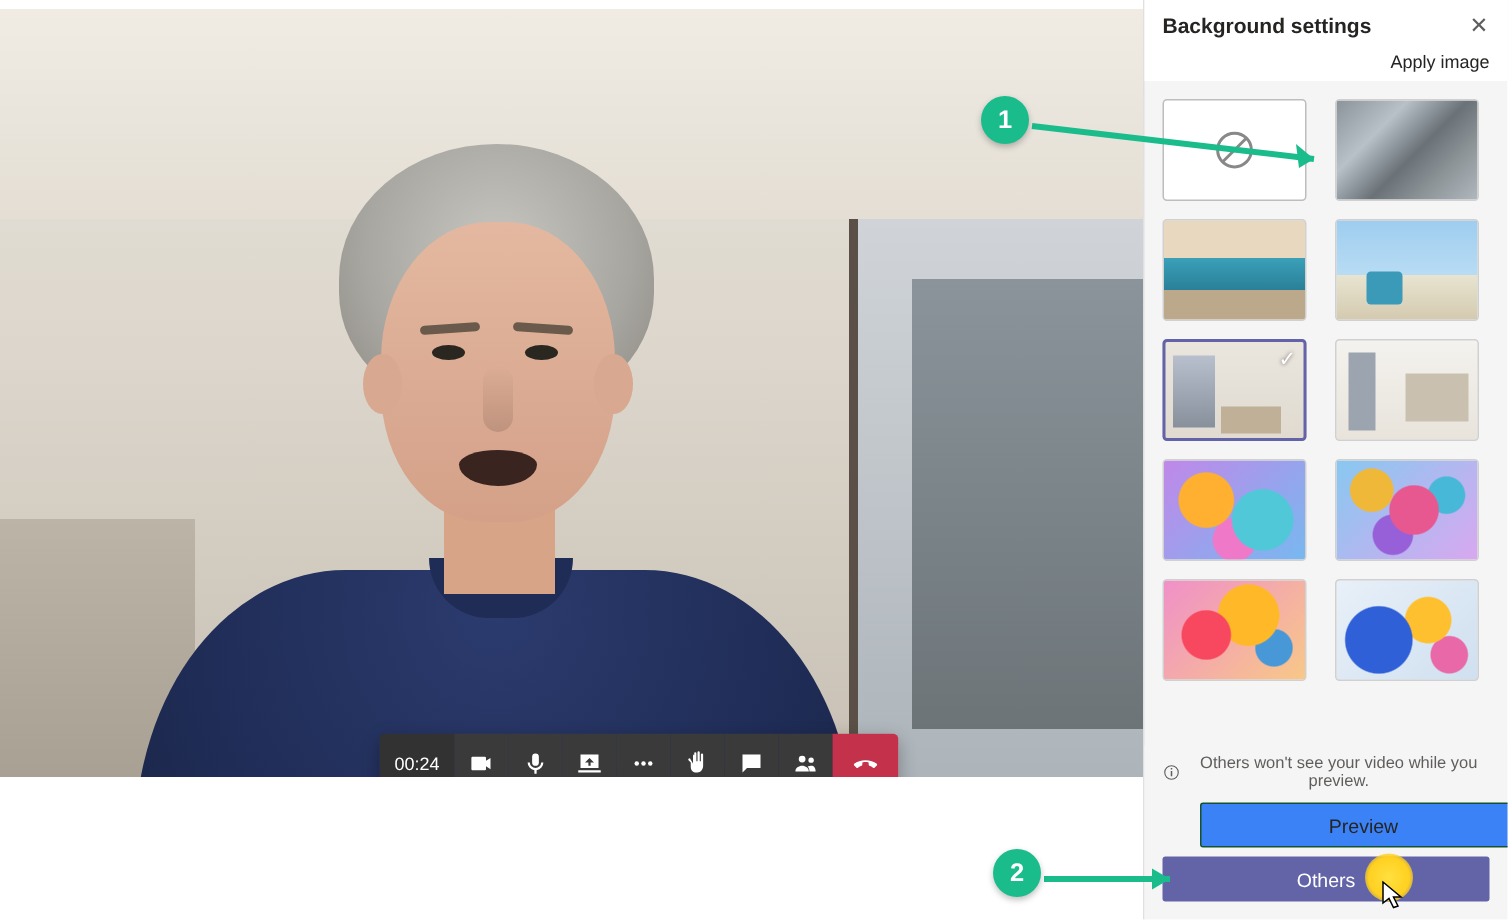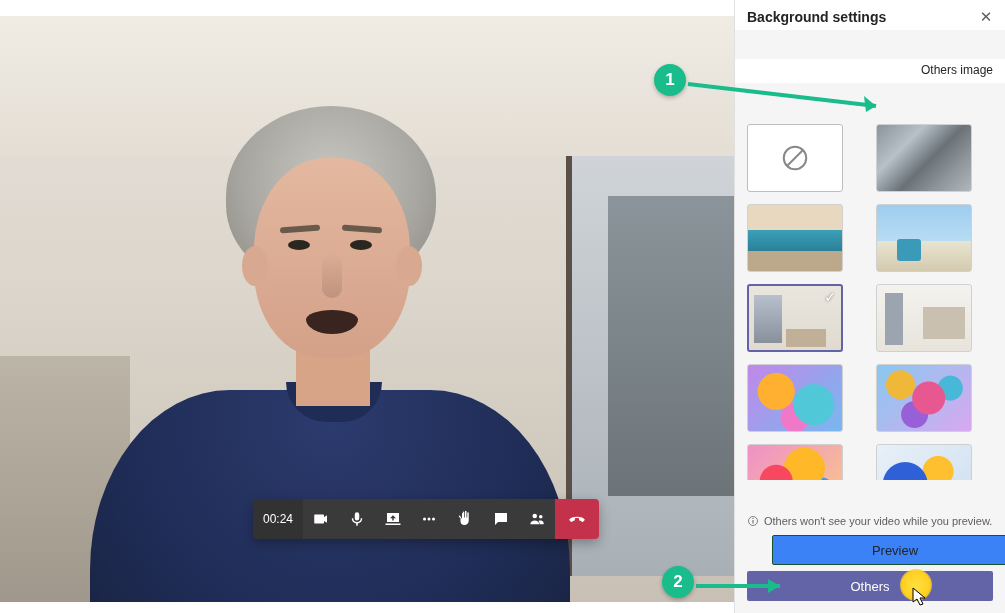--- a/index.html
+++ b/index.html
@@ -6,23 +6,23 @@
   body {
     font-family: "Segoe UI", -apple-system, sans-serif;
     width: 1005px;
     height: 613px;
     overflow: hidden;
     position: relative;
     background: #fff;
   }
   .video-area {
     position: absolute;
-    left: 0; top: 16px;
+    left: 0; top: 6px;
     width: 776px;
-    height: 586px;
+    height: 512px;
     background: linear-gradient(180deg, #e8e4dc 0%, #dcd6cc 45%, #c8c0b4 100%);
     overflow: hidden;
   }
   
   .ceiling {
     position: absolute; left: 0; top: 0; width: 100%; height: 140px;
     background: linear-gradient(180deg, #f0ece4, #e4ded4);
   }
   .window {
     position: absolute; right: 0; top: 140px; width: 210px; height: 420px;
@@ -97,27 +97,26 @@
   }
   .call-timer { width: 50px; font-size: 12px; background: #323232; }
   .call-btn { width: 36px; cursor: pointer; }
   .call-btn svg { width: 18px; height: 18px; fill: #fff; }
   .hangup { background: #c4314b; width: 44px; }
 
   
   .panel {
     position: absolute;
     right: 0; top: 0;
-    width: 271px;
+    width: 243px;
     height: 613px;
     background: #f5f5f5;
     border-left: 1px solid #e0e0e0;
     display: flex;
     flex-direction: column;
-    gap: 29px;
   }
   .panel-head {
     display: flex; align-items: center; justify-content: space-between;
     padding: 8px 10px 4px 12px;
     background: #fff;
   }
   .panel-title { font-weight: 600; font-size: 14px; color: #252423; }
   .close-x { width: 18px; height: 18px; cursor: pointer; display:flex; align-items:center; justify-content:center; color:#605e5c; font-size: 15px; }
   .upload-row { text-align: right; padding: 4px 12px 6px; font-size: 12px; color: #252423; background:#fff; cursor:pointer; }
   .bg-grid {
@@ -277,21 +276,21 @@
   </div>
 </div>
 
 <div class="panel">
   <div class="panel-head">
     <div class="panel-title">Background settings</div>
     <div class="close-x">
       <span>✕</span>
     </div>
   </div>
-  <div class="upload-row">Others image</div>
+  <div class="upload-row">Apply image</div>
 
   <div class="bg-grid">
     <div class="bg-opt opt-none">
       <svg viewBox="0 0 24 24">
         <circle cx="12" cy="12" r="9" fill="none" stroke="#888" stroke-width="1.6"></circle>
         <line x1="6" y1="18" x2="18" y2="6" stroke="#888" stroke-width="1.6"></line>
       </svg>
     </div>
     <div class="bg-opt opt-blur"></div>
     <div class="bg-opt opt-office1"></div>

